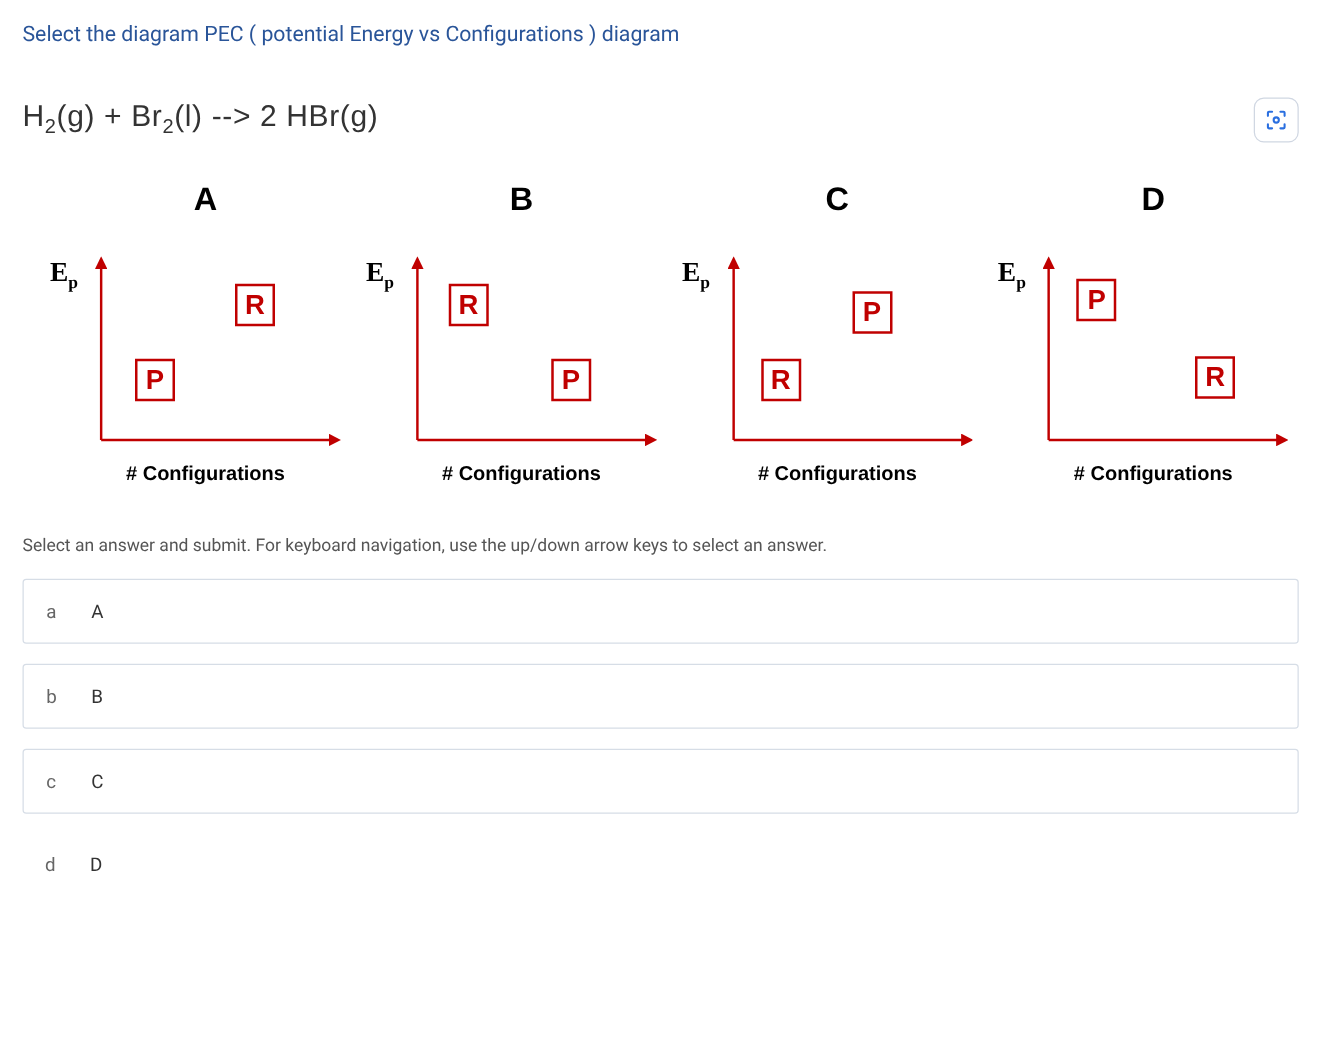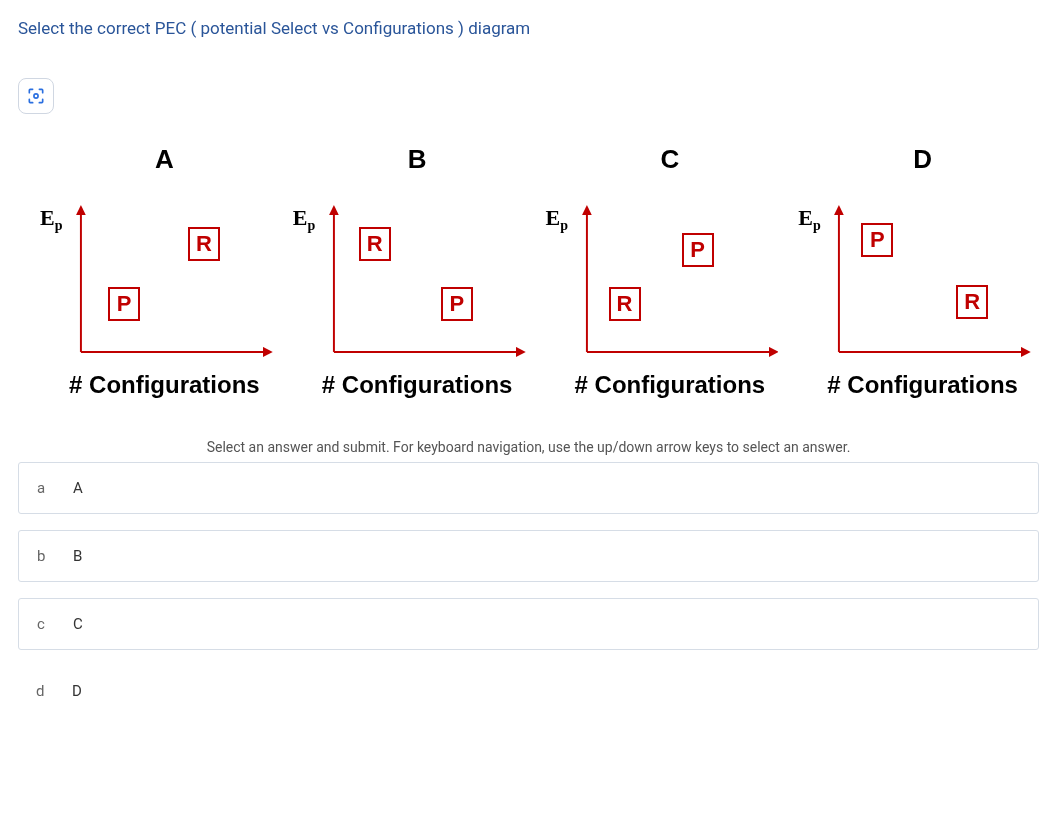--- a/index.html
+++ b/index.html
@@ -92,30 +92,29 @@
     height: 34px;
     display: flex;
     align-items: center;
     justify-content: center;
     background: #fff;
   }
   .xaxis-label {
     text-align: center;
     font-family: Arial, sans-serif;
     font-weight: bold;
-    font-size: 24px;
+    font-size: 16px;
     color: #000;
     margin-top: 6px;
   }
 
   .instructions {
     font-size: 14px;
     color: #555;
-    margin-bottom: 7px;
-    text-align: center;
+    margin-bottom: 18px;
   }
   .answer-option {
     border: 1px solid #d6dde6;
     border-radius: 3px;
     padding: 16px 18px;
     margin-bottom: 16px;
     display: flex;
     align-items: center;
     gap: 22px;
     cursor: pointer;
@@ -139,23 +138,26 @@
   .posB-R { top: 42px; left: 58px; }
   .posB-P { top: 102px; left: 140px; }
   .posC-R { top: 102px; left: 55px; }
   .posC-P { top: 48px; left: 128px; }
   .posD-P { top: 38px; left: 55px; }
   .posD-R { top: 100px; left: 150px; }
 </style>
 </head>
 <body>
 
-<div class="question-text">Select the correct PEC ( potential Select vs Configurations ) diagram</div>
+<div class="question-text">Select the diagram PEC ( potential Energy vs Configurations ) diagram</div>
 
 <div class="equation-row">
+  <div class="equation">
+    <span>H</span><sub>2</sub><span>(g)</span><span> + </span><span>Br</span><sub>2</sub><span>(l)</span><span> --&gt; </span><span>2 HBr(g)</span>
+  </div>
   <div class="scan-btn">
     <svg viewBox="0 0 24 24" fill="none" stroke="currentColor" stroke-width="2" stroke-linecap="round">
       <path d="M4 8 V5 a1 1 0 0 1 1-1 h3"></path>
       <path d="M20 8 V5 a1 1 0 0 0 -1-1 h-3"></path>
       <path d="M4 16 v3 a1 1 0 0 0 1 1 h3"></path>
       <path d="M20 16 v3 a1 1 0 0 1 -1 1 h-3"></path>
       <circle cx="12" cy="12" r="2.5"></circle>
     </svg>
   </div>
 </div>

